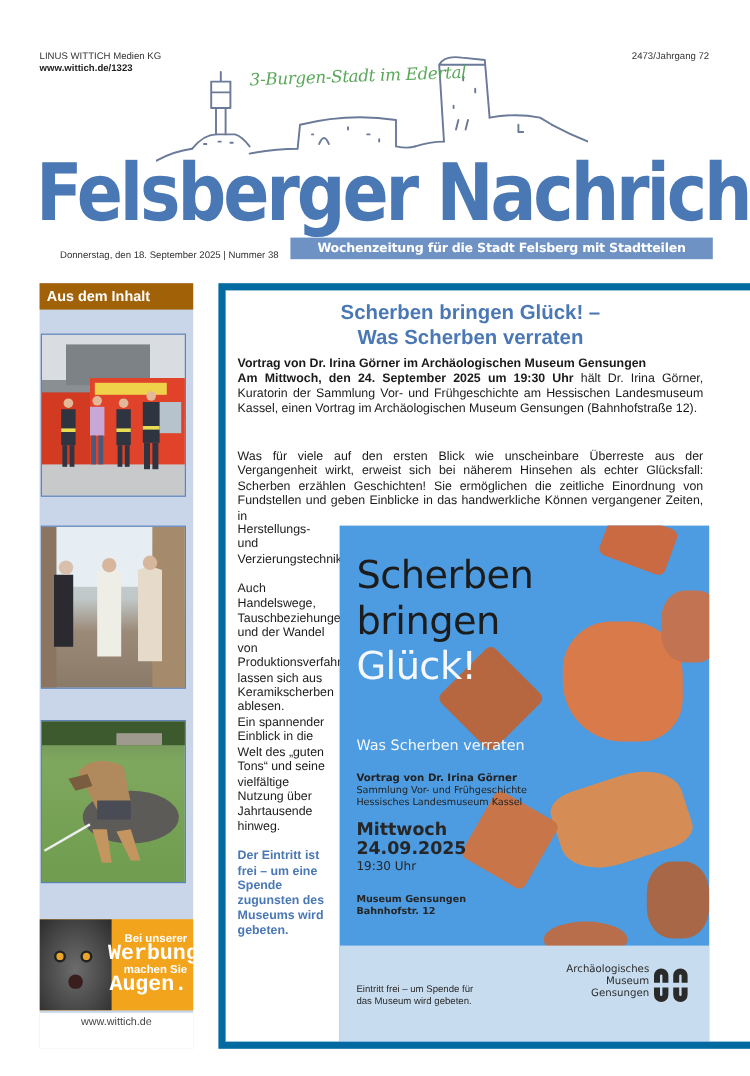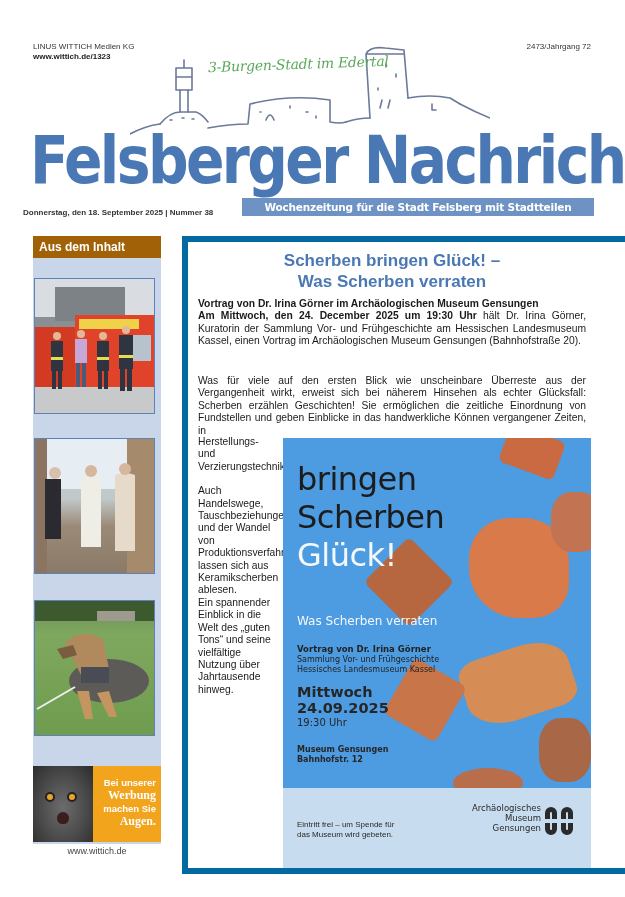--- a/index.html
+++ b/index.html
@@ -8,37 +8,37 @@
 
   .publisher { position: absolute; left: 33px; top: 42px; font-size: 8px; line-height: 10px; color: #333; }
   .publisher .url { font-weight: bold; color: #222; }
   .issue-no { position: absolute; right: 34px; top: 42px; font-size: 8px; color: #333; }
 
   .skyline { position: absolute; left: 130px; top: 42px; width: 360px; height: 100px; }
   .tagline-script { position: absolute; left: 208px; top: 56px; font-family: "DejaVu Serif", serif; font-style: italic; font-size: 14px; color: #5aa85a; letter-spacing: -0.3px; transform: rotate(-2deg); }
 
   .masthead { position: absolute; left: 30px; top: 123px; width: 565px; font-family: "DejaVu Sans", sans-serif; font-weight: bold; font-size: 66px; line-height: 76px; color: #4a78b5; letter-spacing: -3px; white-space: nowrap; transform: scaleX(0.86); transform-origin: left top; }
 
-  .issue-date { position: absolute; left: 23px; top: 208px; font-size: 8px; color: #333; font-weight: bold; }
+  .issue-date { position: absolute; left: 50px; top: 208px; font-size: 8px; color: #333; }
   .subtitle-bar { position: absolute; left: 242px; top: 198px; width: 352px; height: 18px; background: #6f92c4; color: #fff; font-family: "DejaVu Sans", sans-serif; font-weight: bold; font-size: 10.5px; line-height: 18px; text-align: center; letter-spacing: -0.2px; }
 
   
   .sidebar { position: absolute; left: 33px; top: 236px; width: 128px; height: 638px; background: #c9d6ea; }
   .sidebar-title { height: 22px; background: #a16207; color: #fff; font-weight: bold; font-size: 12px; line-height: 22px; padding-left: 6px; }
   .thumb { position: absolute; left: 1px; width: 121px; border: 1px solid #5d82b8; overflow: hidden; }
   .thumb-fire { top: 42px; height: 136px; background: linear-gradient(#d9dde2 0 28%, #8a8f94 28% 52%, #c8c9cb 52% 100%); }
   .thumb-people { top: 202px; height: 136px; background: linear-gradient(180deg, #cfd9e2 0%, #bfc7c7 45%, #9c8a78 65%, #8a7a68 100%); }
   .thumb-dog { top: 364px; height: 136px; background: linear-gradient(180deg, #6f8a5a 0%, #7ea85e 25%, #6f9c4e 100%); }
   .ad-cat { position: absolute; left: 0; top: 530px; width: 128px; height: 76px; background: #f2a41c; overflow: hidden; }
   .ad-cat .cat { position: absolute; left: 0; top: 0; width: 60px; height: 76px; background: radial-gradient(ellipse at 50% 55%, #6c6c6c 0%, #4a4a4a 55%, #2c2c2c 100%); }
   .ad-cat .eye { position: absolute; width: 10px; height: 10px; border-radius: 50%; background: #e9a52a; border: 2px solid #222; }
   .ad-cat .mouth { position: absolute; left: 24px; top: 46px; width: 12px; height: 12px; border-radius: 50% 50% 45% 45%; background: #3a1d1d; }
   .ad-cat .ad-text { position: absolute; right: 5px; top: 10px; width: 66px; text-align: right; color: #fff; font-weight: bold; line-height: 13px; }
   .ad-cat .t1, .ad-cat .t3 { font-size: 9.5px; }
-  .ad-cat .t2, .ad-cat .t4 { font-size: 12px; font-family: Liberation Serif, serif; }
+  .ad-cat .t2, .ad-cat .t4 { font-size: 18px; font-family: Liberation Mono, monospace; }
   .ad-url { position: absolute; left: 0; top: 608px; width: 128px; height: 30px; background: #fff; text-align: center; font-size: 9px; line-height: 14px; color: #444; }
 
   
   .article { position: absolute; left: 182px; top: 236px; width: 452px; height: 638px; border: 6px solid #0369a1; }
   .headline { position: absolute; left: 0; top: 8px; width: 408px; text-align: center; color: #4a78b5; font-weight: bold; font-size: 17px; line-height: 21px; }
   .lead { position: absolute; left: 10px; top: 56px; width: 388px; font-size: 10.3px; line-height: 12.4px; text-align: justify; }
   .lead b { font-weight: bold; }
   .para2 { position: absolute; left: 10px; top: 133px; width: 388px; font-size: 10.3px; line-height: 12.4px; text-align: justify; }
   .narrow { position: absolute; left: 10px; top: 182px; width: 80px; font-size: 10.3px; line-height: 12.4px; }
   .narrow p + p { margin-top: 12px; }
@@ -173,44 +173,45 @@
 </div>
 
 <div class="article">
   <div class="headline">
     <div>Scherben bringen Glück! –</div>
     <div>Was Scherben verraten</div>
   </div>
 
   <div class="lead">
     <b>Vortrag von Dr. Irina Görner im Archäologischen Museum Gensungen</b><br>
-    <b>Am Mittwoch, den 24. December 2025 um 19:30 Uhr</b><span> hält Dr. Irina Görner, Kuratorin der Sammlung Vor- und Frühgeschichte am Hessischen Landesmuseum Kassel, einen Vortrag im Archäologischen Museum Gensungen (Bahnhofstraße 20).</span>
+    <b>Am Mittwoch, den 24. September 2025 um 19:30 Uhr</b><span> hält Dr. Irina Görner, Kuratorin der Sammlung Vor- und Frühgeschichte am Hessischen Landesmuseum Kassel, einen Vortrag im Archäologischen Museum Gensungen (Bahnhofstraße 12).</span>
   </div>
 
   <div class="para2">Was für viele auf den ersten Blick wie unscheinbare Überreste aus der Vergangenheit wirkt, erweist sich bei näherem Hinsehen als echter Glücksfall: Scherben erzählen Geschichten! Sie ermöglichen die zeitliche Einordnung von Fundstellen und geben Einblicke in das handwerkliche Können vergangener Zeiten, in</div>
 
   <div class="narrow" style="top:194px;">
     <p>Herstellungs- und Verzierungstechniken.</p>
     <p>Auch Handelswege, Tauschbeziehungen und der Wandel von Produktionsverfahren lassen sich aus Keramikscherben ablesen.</p>
     <p style="margin-top:0">Ein spannender Einblick in die Welt des „guten Tons“ und seine vielfältige Nutzung über Jahrtausende hinweg.</p>
+    <p class="spende">Der Eintritt ist frei – um eine Spende zugunsten des Museums wird gebeten.</p>
   </div>
 
   <div class="poster">
     <div class="shard" style="left:220px;top:-6px;width:58px;height:40px;transform:rotate(20deg);border-radius:6px;background:#c96a42;"></div>
     <div class="shard" style="left:186px;top:80px;width:100px;height:100px;border-radius:40% 45% 35% 50%;"></div>
     <div class="shard" style="left:94px;top:112px;width:64px;height:64px;transform:rotate(45deg);border-radius:6px;background:#b7673f;"></div>
     <div class="shard" style="left:268px;top:54px;width:50px;height:60px;border-radius:40%;background:#c27452;"></div>
     <div class="shard" style="left:180px;top:210px;width:110px;height:70px;transform:rotate(-18deg);border-radius:20% 40%;background:#d68d55;"></div>
     <div class="shard" style="left:112px;top:230px;width:60px;height:64px;transform:rotate(30deg);border-radius:6px;background:#c9754a;"></div>
     <div class="shard" style="left:256px;top:280px;width:52px;height:64px;border-radius:40%;background:#a86848;"></div>
     <div class="shard" style="left:170px;top:330px;width:70px;height:30px;border-radius:50%;background:#b86e4a;"></div>
 
     <div class="p-title">
+      <div>Scherben</div>
       <div>bringen</div>
-      <div>Scherben</div>
       <div class="white">Glück!</div>
     </div>
     <div class="p-sub">Was Scherben verraten</div>
     <div class="p-talk">
       <b>Vortrag von Dr. Irina Görner</b><br>
       <span>Sammlung Vor- und Frühgeschichte</span><br>
       <span>Hessisches Landesmuseum Kassel</span>
     </div>
     <div class="p-date">
       <div>Mittwoch</div>

